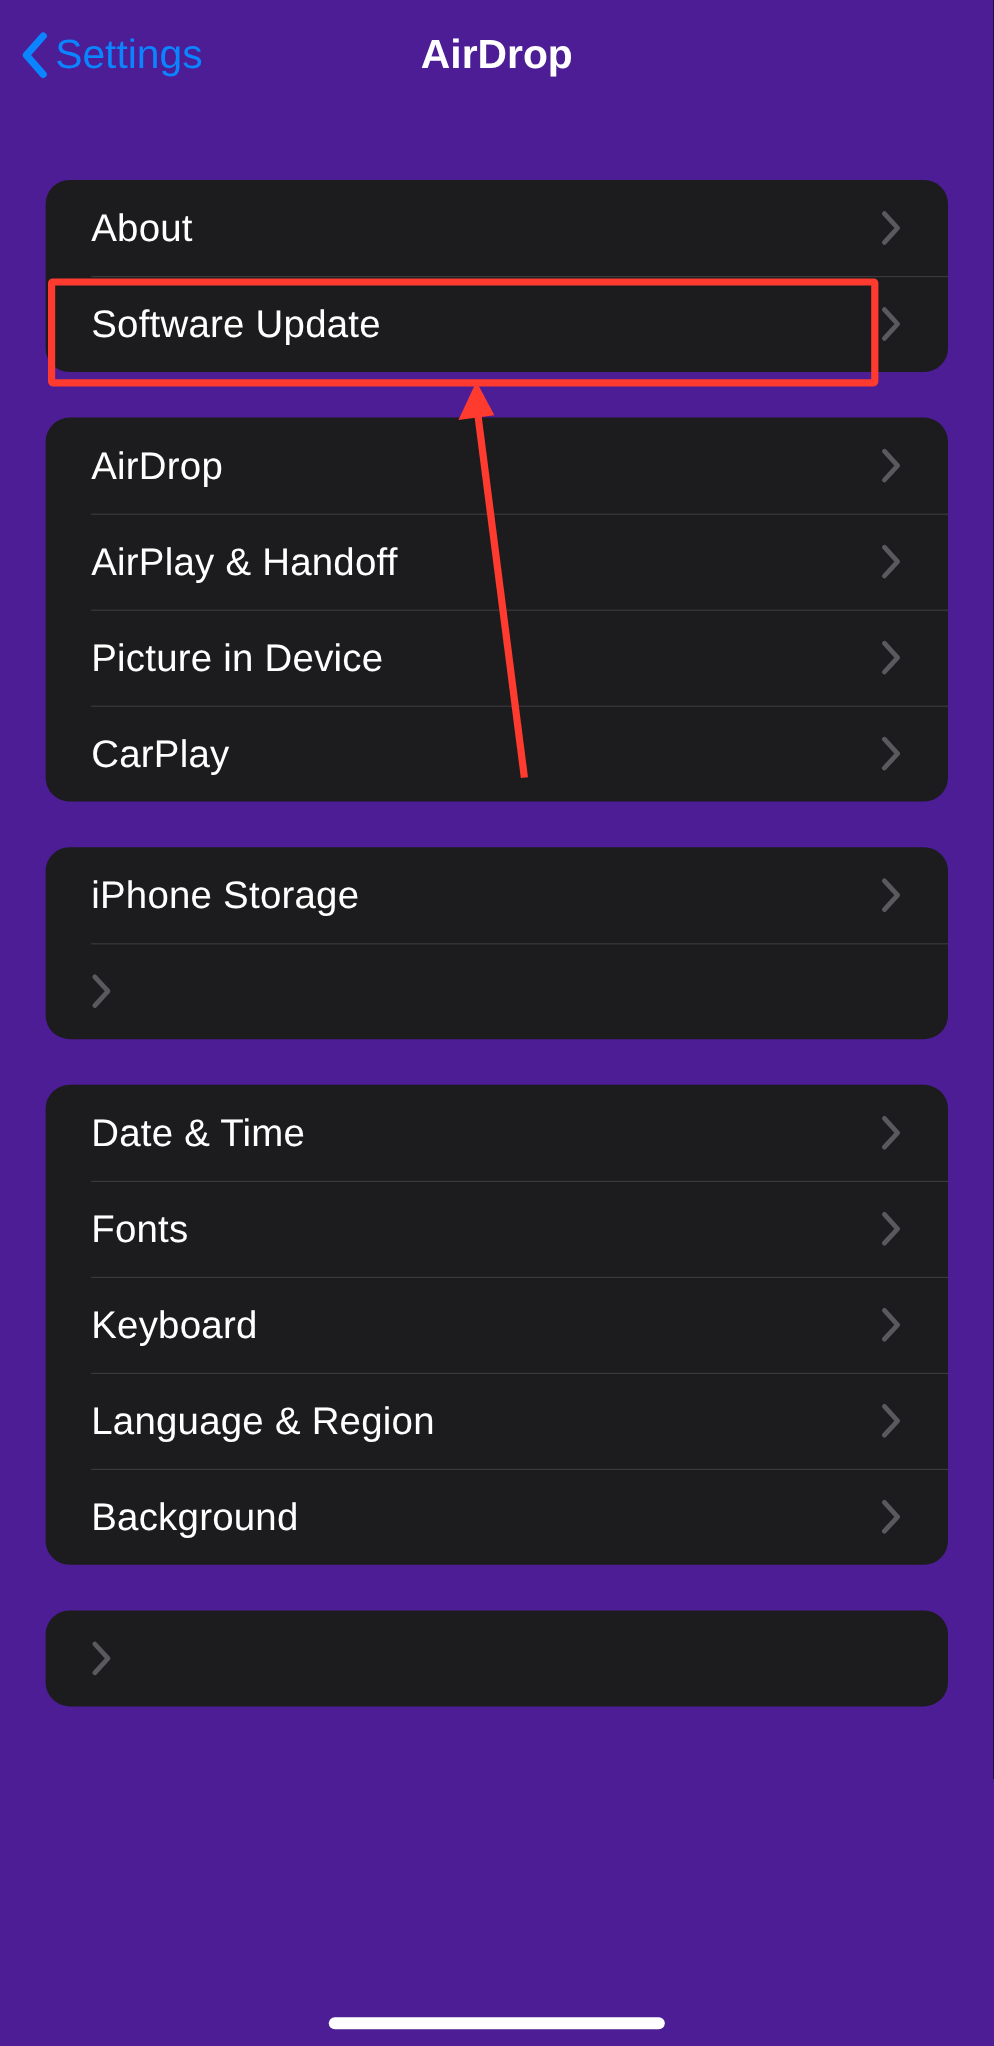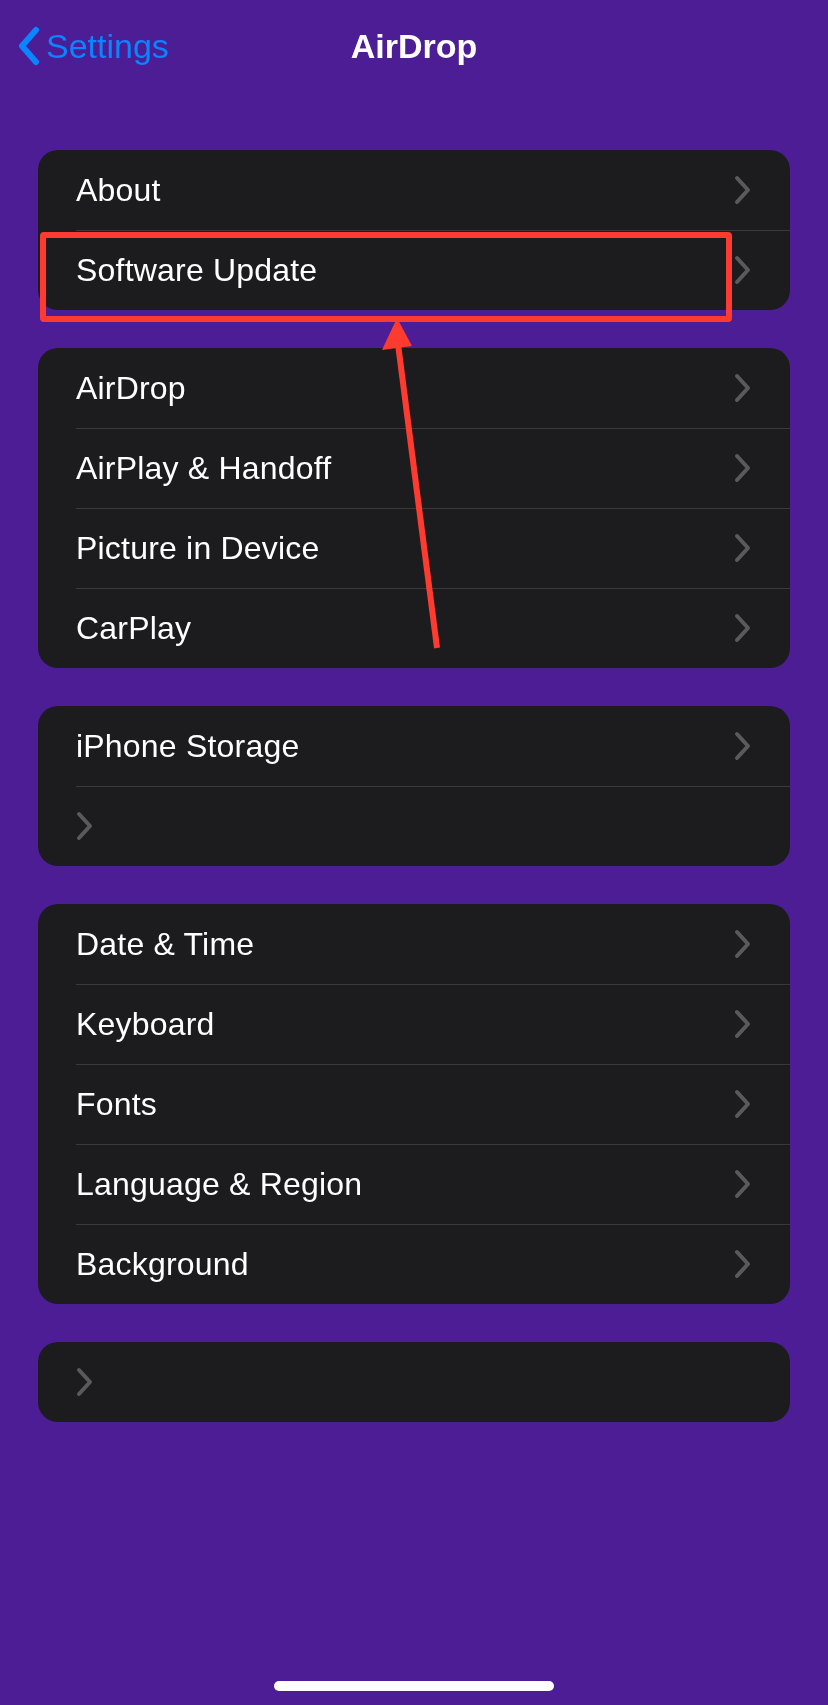--- a/index.html
+++ b/index.html
@@ -213,29 +213,29 @@
     <div class="group">
       <div class="row">
         <span class="row-label">Date &amp; Time</span>
         <span class="disclosure">
           <svg width="18" height="30" viewBox="0 0 18 30">
               <polyline points="3,3 14,15 3,27" fill="none" stroke="#5a5a5e" stroke-width="4" stroke-linecap="round" stroke-linejoin="round"></polyline>
             </svg>
         </span>
       </div>
       <div class="row">
+        <span class="row-label">Fonts</span>
+        <span class="disclosure">
+          <svg width="18" height="30" viewBox="0 0 18 30">
+              <polyline points="3,3 14,15 3,27" fill="none" stroke="#5a5a5e" stroke-width="4" stroke-linecap="round" stroke-linejoin="round"></polyline>
+            </svg>
+        </span>
+      </div>
+      <div class="row">
         <span class="row-label">Keyboard</span>
-        <span class="disclosure">
-          <svg width="18" height="30" viewBox="0 0 18 30">
-              <polyline points="3,3 14,15 3,27" fill="none" stroke="#5a5a5e" stroke-width="4" stroke-linecap="round" stroke-linejoin="round"></polyline>
-            </svg>
-        </span>
-      </div>
-      <div class="row">
-        <span class="row-label">Fonts</span>
         <span class="disclosure">
           <svg width="18" height="30" viewBox="0 0 18 30">
               <polyline points="3,3 14,15 3,27" fill="none" stroke="#5a5a5e" stroke-width="4" stroke-linecap="round" stroke-linejoin="round"></polyline>
             </svg>
         </span>
       </div>
       <div class="row">
         <span class="row-label">Language &amp; Region</span>
         <span class="disclosure">
           <svg width="18" height="30" viewBox="0 0 18 30">

